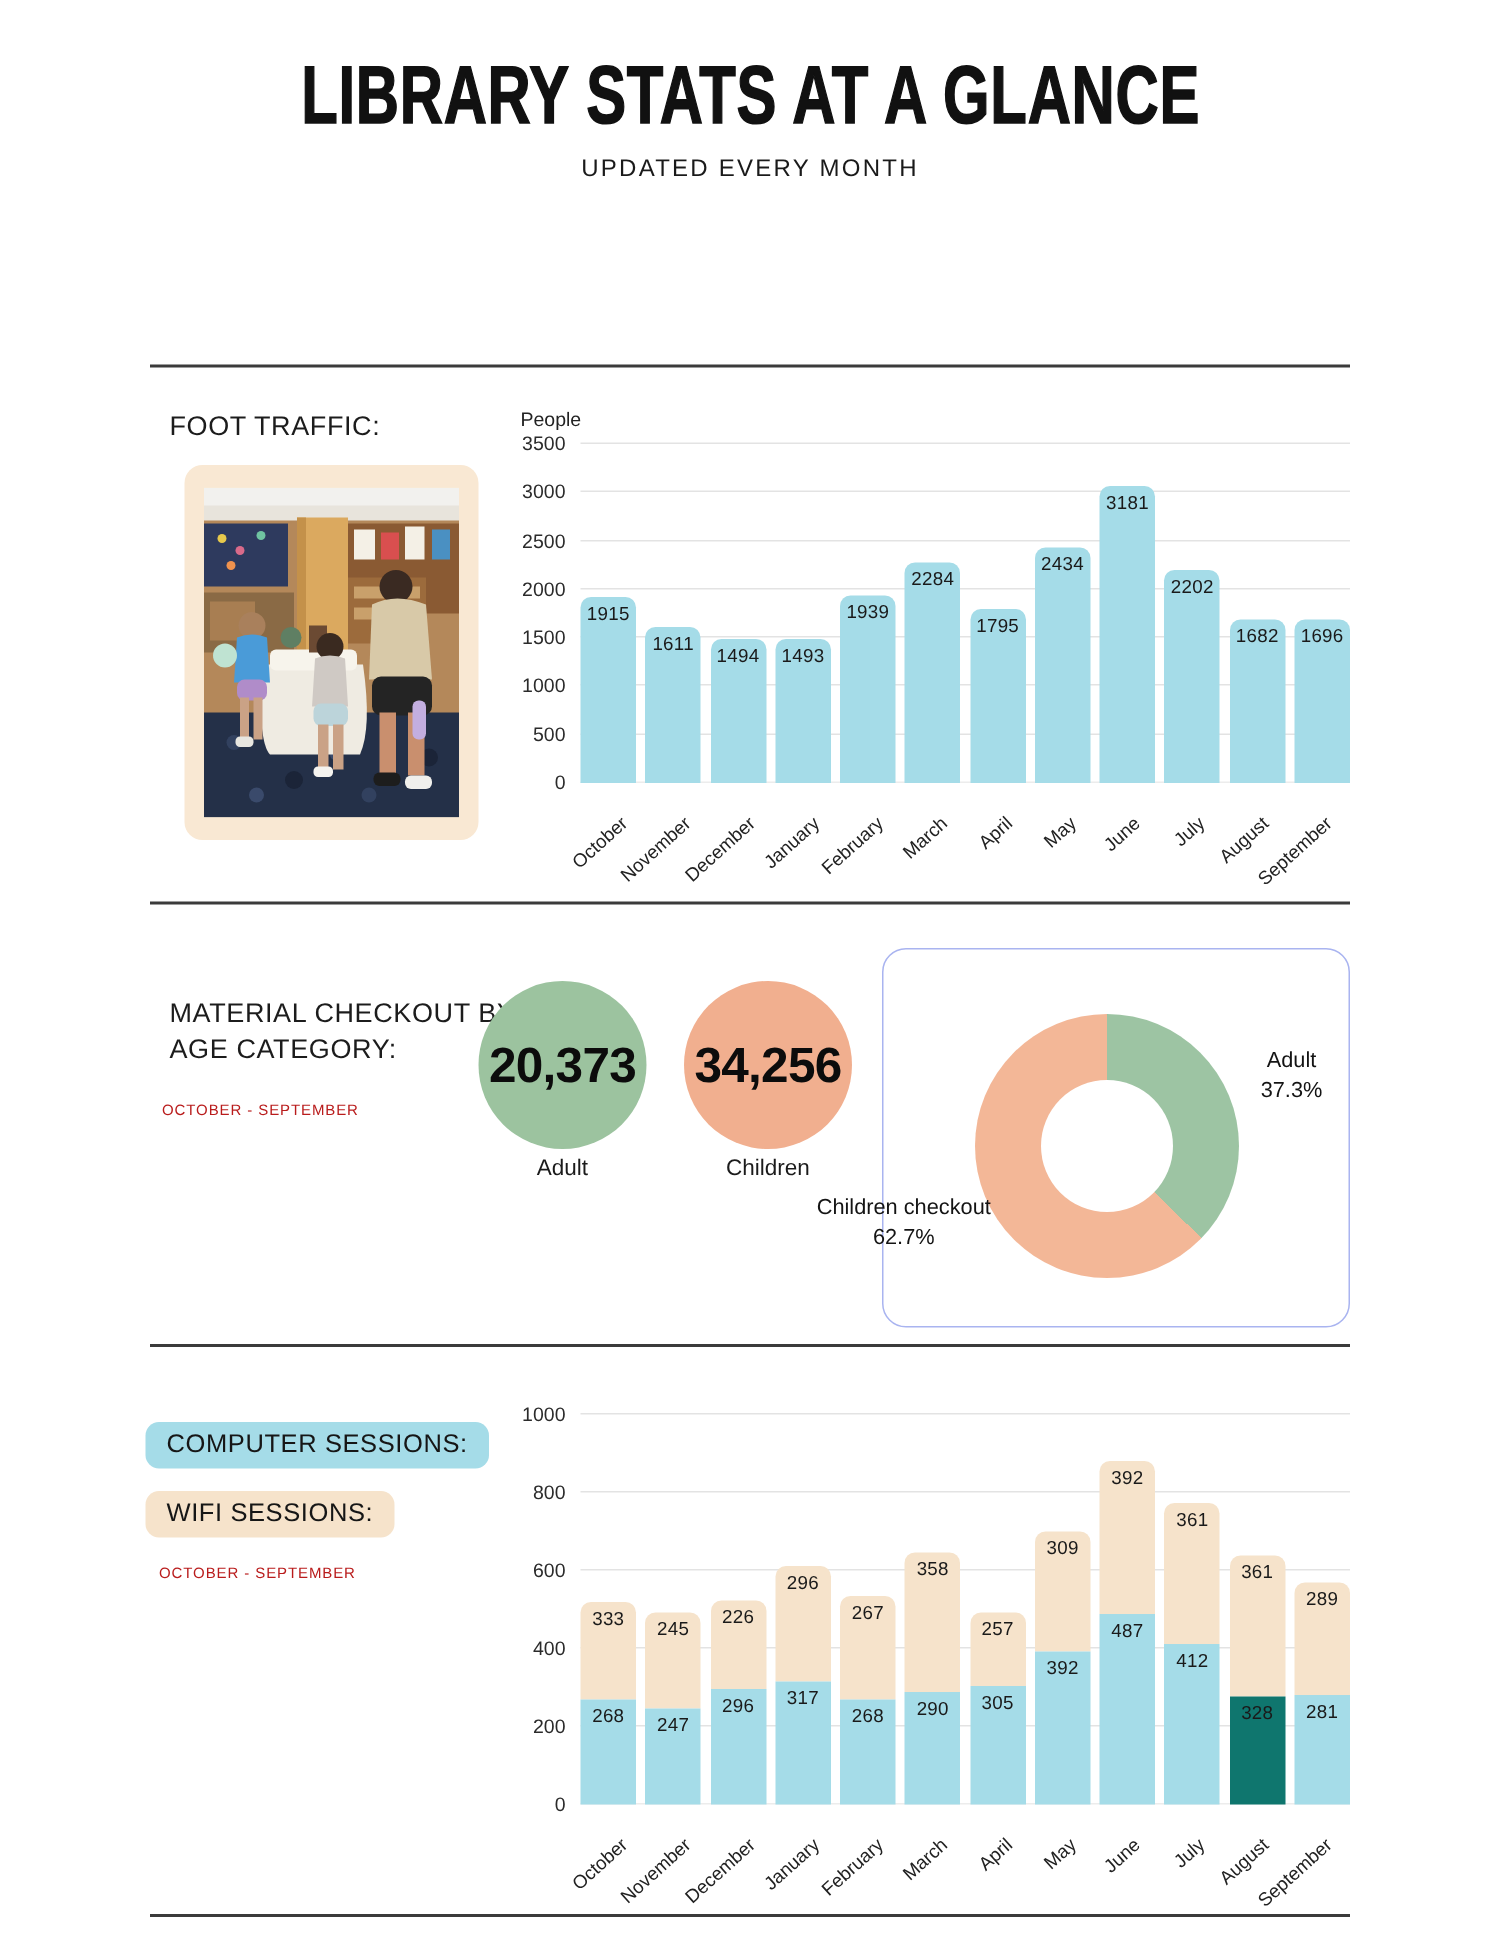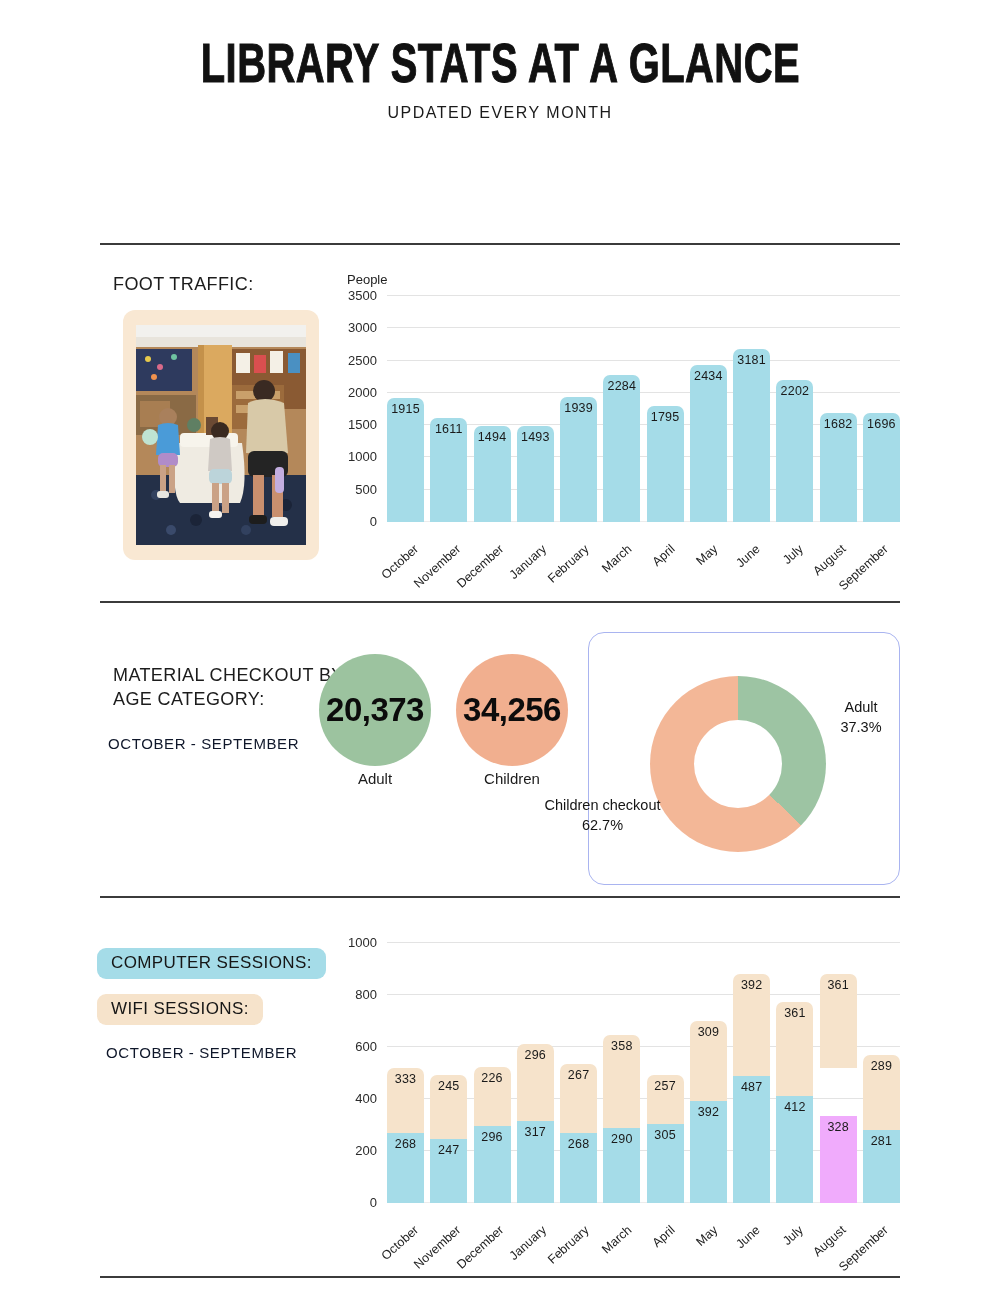--- a/index.html
+++ b/index.html
@@ -15,21 +15,21 @@
   .subtitle { display:inline-block; font-size:42px; font-weight:700; color:#111;
               transform:scale(0.95,1.3); transform-origin:center; letter-spacing:0.5px;
               -webkit-text-stroke:0.8px #111; }
   .updated { margin-top:16px; font-size:16px; letter-spacing:1.5px; color:#1a1a1a; }
 
   
   .divider { position:absolute; left:100px; width:800px; height:2px; background:#3b3b3b; }
 
   
   .sec-label { position:absolute; font-size:18px; letter-spacing:0.4px; color:#1c1c1c; line-height:1.35; }
-  .sec-sub   { position:absolute; font-size:15px; letter-spacing:0.6px; color:#0f172a; }
+  .sec-sub   { position:absolute; font-size:10px; letter-spacing:0.6px; color:#b91c1c; }
 
   
   .photo-frame { position:absolute; left:123px; top:310px; width:196px; height:250px;
                  background:#f9e8d3; border-radius:12px; }
   .photo { position:absolute; left:13px; top:15px; width:170px; height:220px; overflow:hidden; }
 
   
   .chart { position:absolute; }
   .chart .axis-title { position:absolute; left:2px; top:0; font-size:13px; color:#222; }
   .chart .plot { position:absolute; }
@@ -194,21 +194,21 @@
             <div class="bar-seg rounded" style="height: 115.906px; background: rgb(165, 220, 232);">
               <span class="seg-val">1795</span>
             </div>
           </div>
           <div class="bar-slot" style="width: 37px;">
             <div class="bar-seg rounded" style="height: 157.167px; background: rgb(165, 220, 232);">
               <span class="seg-val">2434</span>
             </div>
           </div>
           <div class="bar-slot" style="width: 37px;">
-            <div class="bar-seg rounded" style="height: 173px; background: rgb(165, 220, 232);">
+            <div class="bar-seg rounded" style="height: 198px; background: rgb(165, 220, 232);">
               <span class="seg-val">3181</span>
             </div>
           </div>
           <div class="bar-slot" style="width: 37px;">
             <div class="bar-seg rounded" style="height: 142.186px; background: rgb(165, 220, 232);">
               <span class="seg-val">2202</span>
             </div>
           </div>
           <div class="bar-slot" style="width: 37px;">
             <div class="bar-seg rounded" style="height: 108.609px; background: rgb(165, 220, 232);">
@@ -387,21 +387,21 @@
               <span class="seg-val">361</span>
             </div>
             <div class="bar-seg" style="height: 107.12px; background: rgb(165, 220, 232);">
               <span class="seg-val">412</span>
             </div>
           </div>
           <div class="bar-slot" style="width: 37px;">
             <div class="bar-seg rounded" style="height: 93.86px; background: rgb(246, 227, 203);">
               <span class="seg-val">361</span>
             </div>
-            <div class="bar-seg" style="height: 87px; background: #f0abfc; margin-top: 48px;">
+            <div class="bar-seg" style="height: 72px; background: #0f766e;">
               <span class="seg-val">328</span>
             </div>
           </div>
           <div class="bar-slot" style="width: 37px;">
             <div class="bar-seg rounded" style="height: 75.14px; background: rgb(246, 227, 203);">
               <span class="seg-val">289</span>
             </div>
             <div class="bar-seg" style="height: 73.06px; background: rgb(165, 220, 232);">
               <span class="seg-val">281</span>
             </div>

